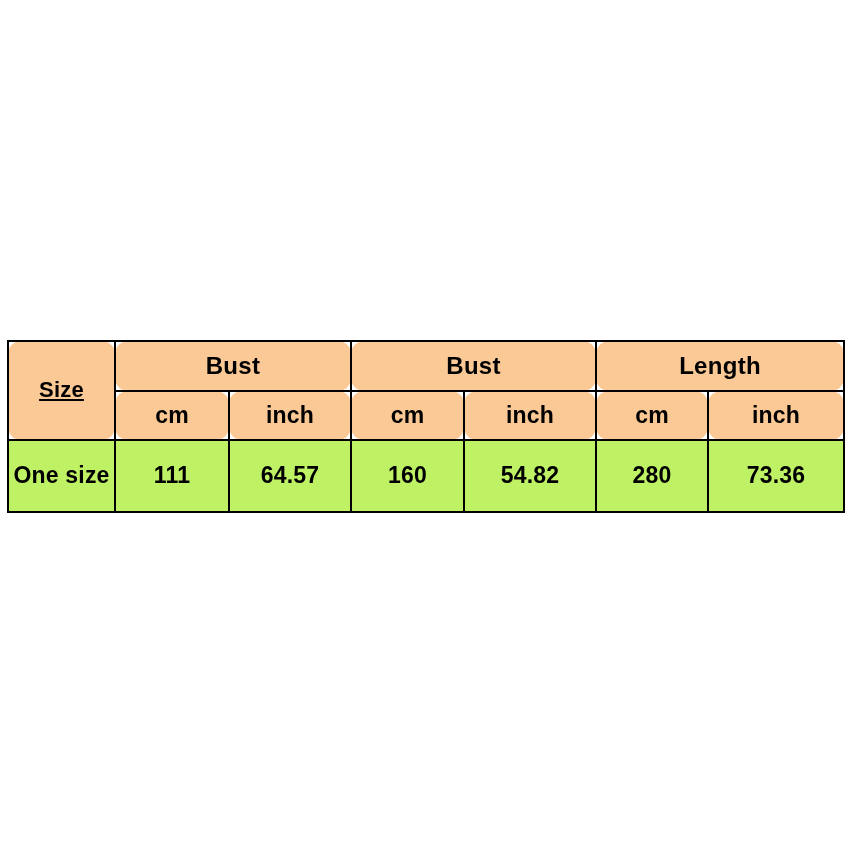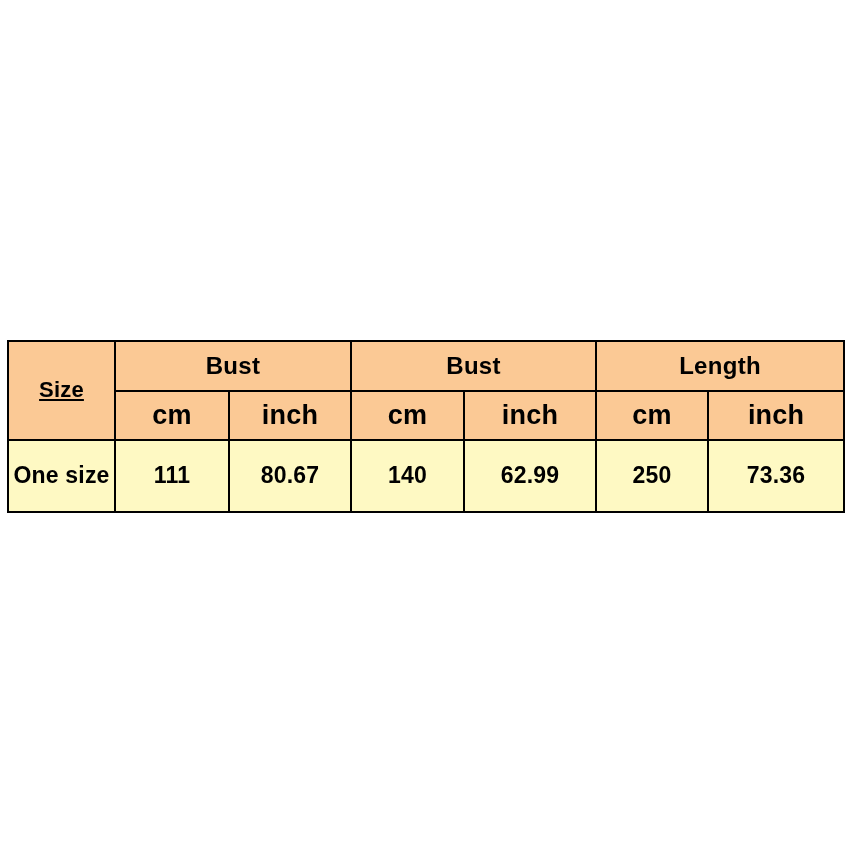--- a/index.html
+++ b/index.html
@@ -37,44 +37,45 @@
     vertical-align: middle;
     color: #000000;
     font-weight: bold;
     padding: 0;
     line-height: 1.1;
   }
 
   
   table.size-chart thead th {
     background: #fbc995;
+    border-radius: 13px;
   }
 
   th.col-size {
     font-size: 22px;
     height: 95px;
     letter-spacing: 0.2px;
     text-decoration: underline;
   }
 
   th.group-head {
     font-size: 24px;
     height: 48px;
     letter-spacing: 0.3px;
   }
 
   th.unit-head {
-    font-size: 27px;
+    font-size: 23px;
     height: 47px;
     letter-spacing: 0.2px;
   }
 
   
   table.size-chart tbody td {
-    background: #fef9c3;
+    background: #bef264;
     height: 70px;
     font-size: 23px;
     letter-spacing: 0.2px;
   }
 
   td.size-cell {
     font-size: 22px;
     letter-spacing: -0.3px;
   }
 
@@ -114,21 +115,21 @@
         <th class="unit-head">cm</th>
         <th class="unit-head">inch</th>
         <th class="unit-head">cm</th>
         <th class="unit-head">inch</th>
       </tr>
     </thead>
     <tbody>
       <tr>
         <td class="size-cell">One size</td>
         <td>111</td>
-        <td>80.67</td>
-        <td>140</td>
-        <td>62.99</td>
-        <td>250</td>
+        <td>64.57</td>
+        <td>160</td>
+        <td>54.82</td>
+        <td>280</td>
         <td>73.36</td>
       </tr>
     </tbody>
   </table>
 </div>
 
 </body></html>

